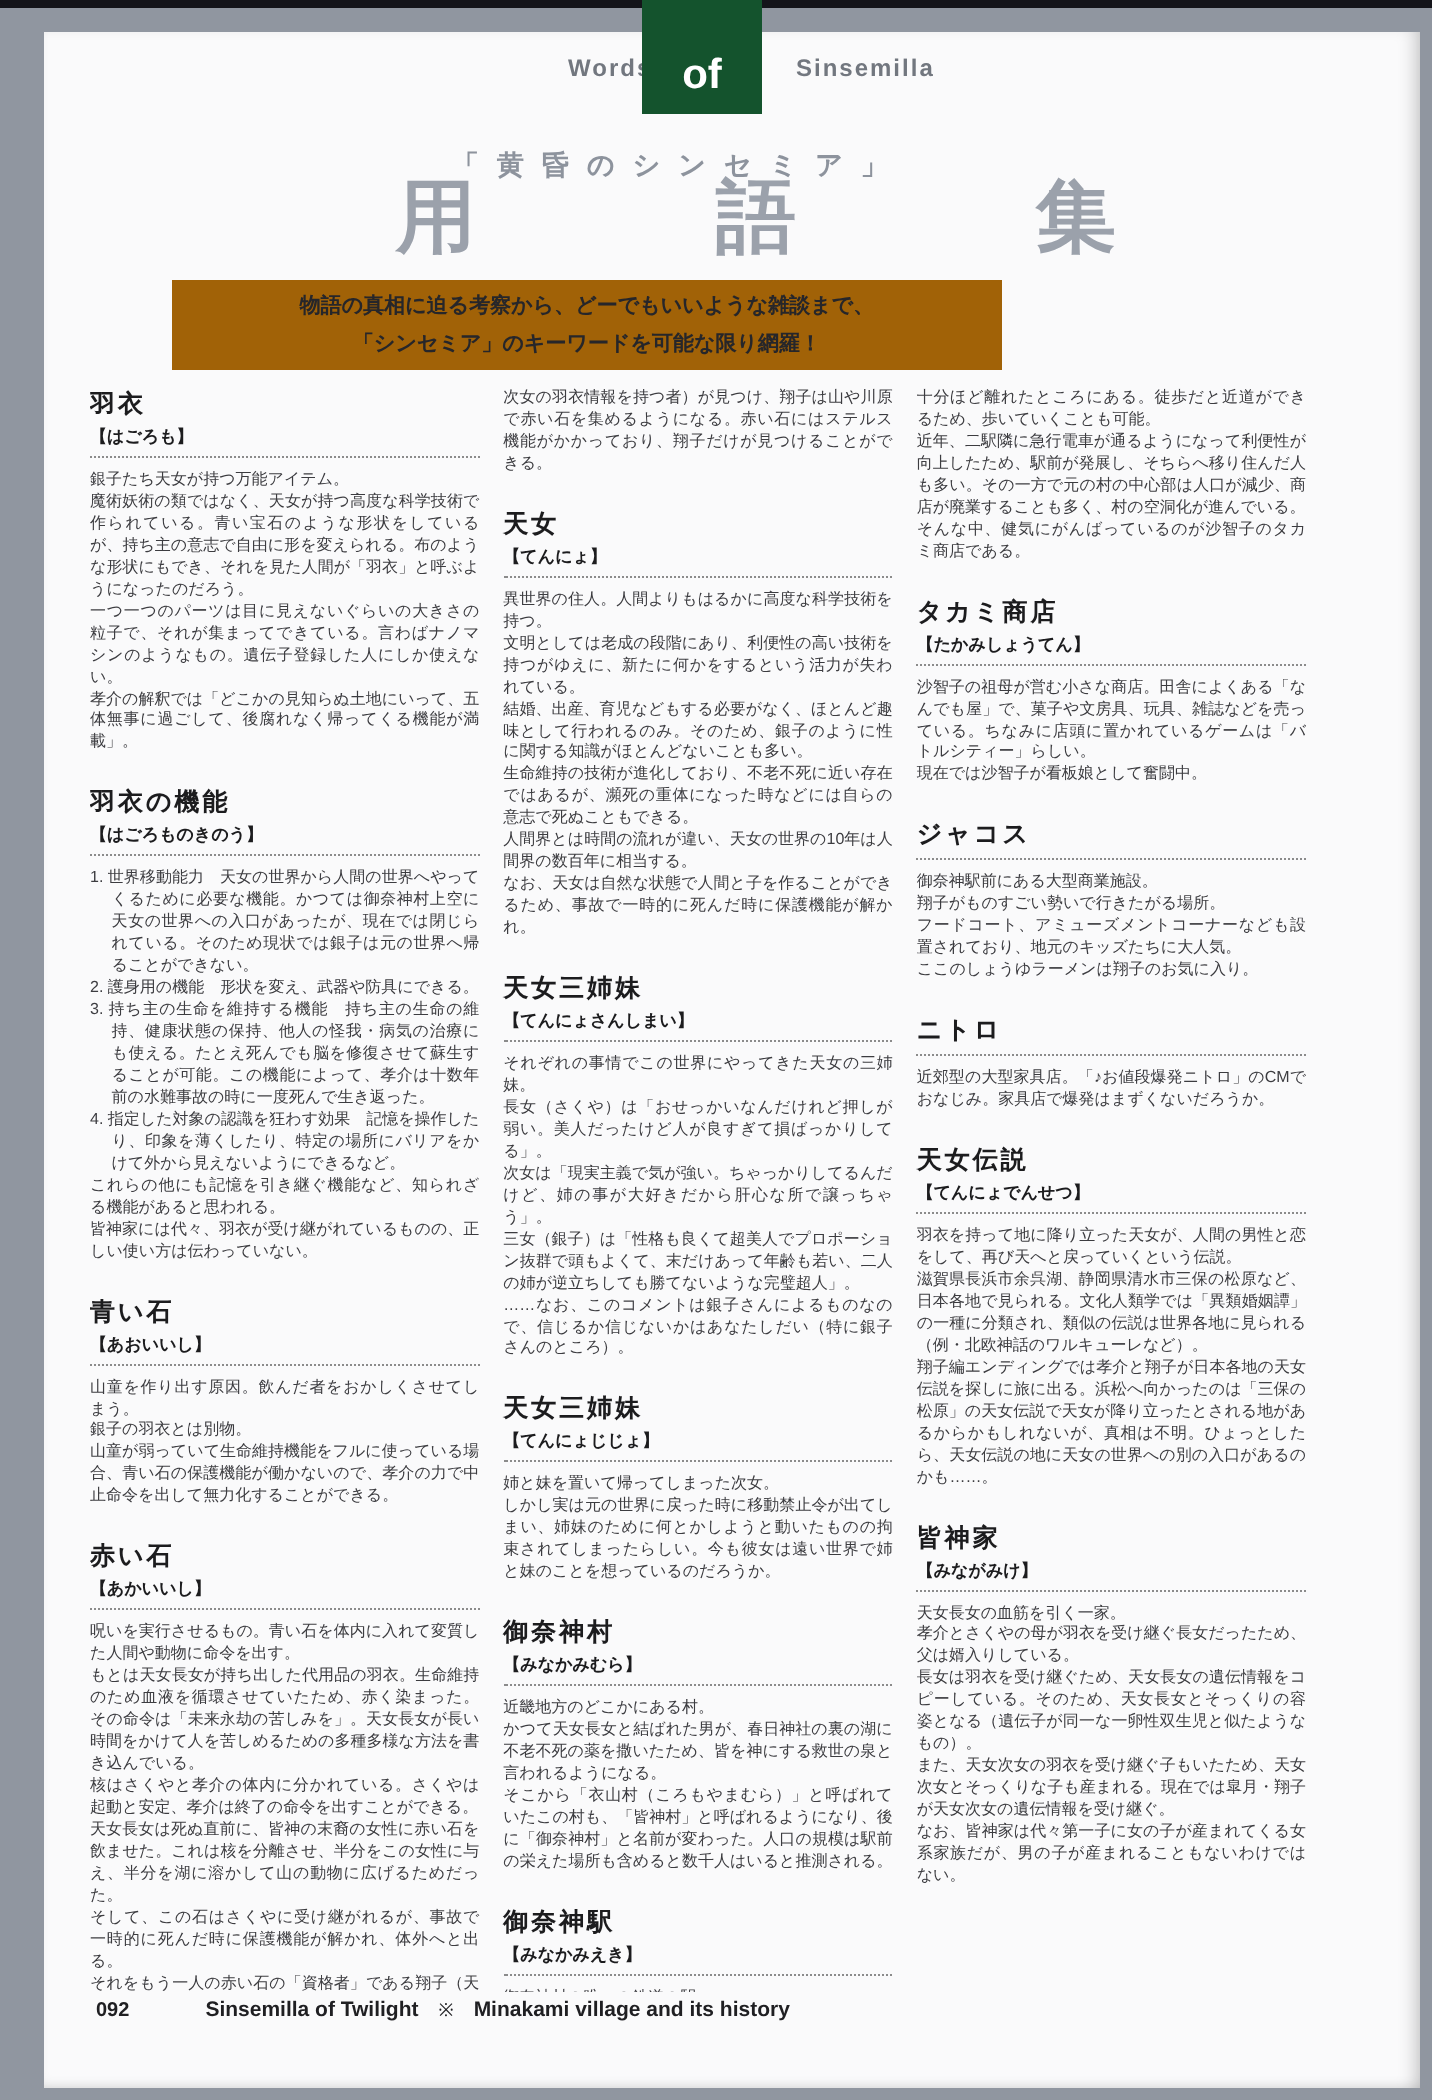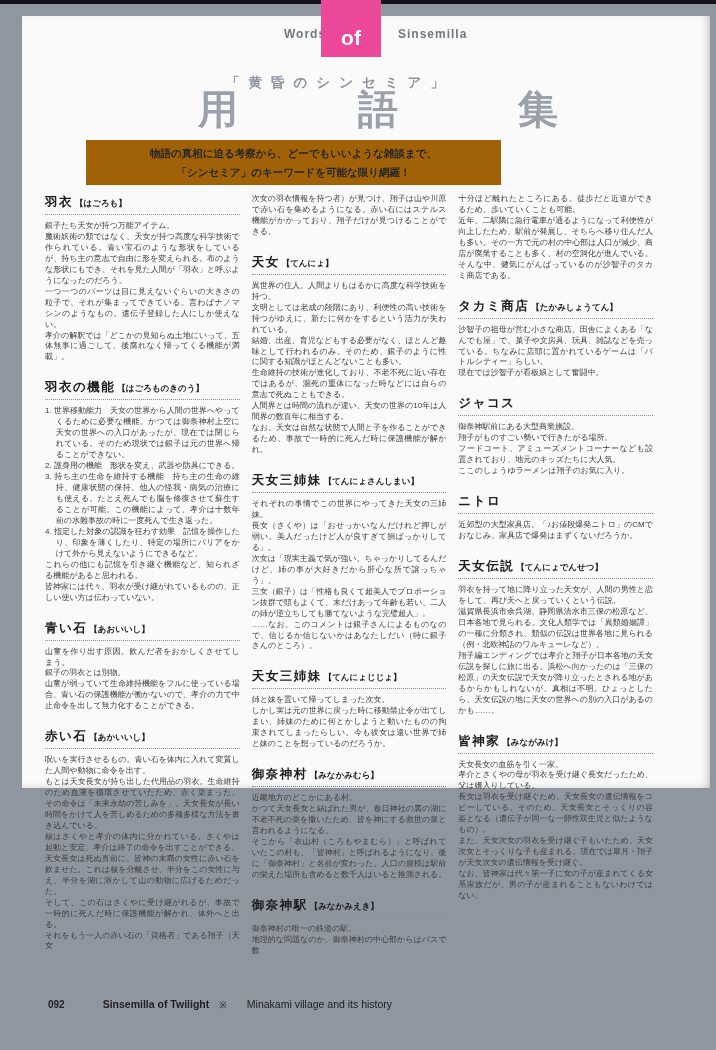--- a/index.html
+++ b/index.html
@@ -1,47 +1,47 @@
 <!DOCTYPE html>
 <html><head>
 <meta charset="utf-8">
 <style>
   html,body{margin:0;padding:0;background:#6b707a;}
   .stage{position:relative;width:716px;height:1050px;background:#9096a0;overflow:hidden;
          font-family:"Liberation Sans",sans-serif;}
   .topstrip{position:absolute;top:0;left:0;width:716px;height:4px;background:#14141a;}
-  .page{position:absolute;left:22px;top:16px;width:688px;height:772px;background:#fafafb;
+  .page{position:absolute;left:22px;top:16px;width:688px;height:1028px;background:#fafafb;
         box-shadow:inset -7px 0 9px -5px rgba(0,0,0,.22), inset 0 -4px 7px -4px rgba(0,0,0,.14);}
-  .of-tab{position:absolute;left:321px;top:0;width:60px;height:57px;background:#ec4899;color:#ffffff;
+  .of-tab{position:absolute;left:321px;top:0;width:60px;height:57px;background:#14532d;color:#ffffff;
           display:flex;align-items:flex-end;justify-content:center;padding-bottom:7px;box-sizing:border-box;
           font-size:21px;font-weight:bold;z-index:3;}
   .hdr-word{position:absolute;top:27px;font-size:12px;font-weight:bold;color:#72777f;letter-spacing:1px;z-index:3;}
   .hdr-words{left:284px;}
   .hdr-sins{left:398px;}
   .subtitle{position:absolute;left:204px;top:58px;font-size:13.5px;font-weight:bold;color:#8d939d;
             letter-spacing:9px;white-space:nowrap;}
   .title-row{position:absolute;left:176px;top:73px;width:360px;display:flex;justify-content:space-between;
              font-size:40px;font-weight:bold;color:#9ba1ab;line-height:1;}
   .banner{position:absolute;left:64px;top:124px;width:415px;height:45px;background:#a16207;
           display:flex;flex-direction:column;justify-content:center;text-align:center;
           font-size:10.5px;font-weight:bold;color:#26262a;line-height:1.8;}
   .cols{position:absolute;left:23px;top:178px;width:608px;height:802px;display:flex;gap:12px;overflow:hidden;}
   .col{flex:1;min-width:0;}
   .block{margin-bottom:16px;}
   .entry-heading{display:flex;align-items:baseline;gap:2px;border-bottom:1px dotted #8b8b8b;
-                 padding-bottom:3px;margin-bottom:6px;}
+                 padding-bottom:3px;margin-bottom:6px;flex-direction:column;}
   .term{font-family:"Liberation Serif",serif;font-weight:bold;font-size:12.5px;color:#1c1c1e;letter-spacing:1.5px;white-space:nowrap;}
   .kana{font-size:8.5px;font-weight:bold;color:#1c1c1e;white-space:nowrap;}
   .para{font-size:8px;line-height:1.37;color:#3c3c40;text-align:justify;margin:0;}
   .para.hang{padding-left:1.35em;text-indent:-1.35em;}
   .footer{position:absolute;left:26px;top:982px;display:flex;align-items:baseline;gap:10px;color:#1f1f22;}
   .footer .pn{font-size:10px;font-weight:bold;}
   .footer .bt{font-size:10.5px;font-weight:bold;padding-left:28px;}
   .footer .mk{font-size:9px;}
-  .footer .ch{font-size:10.5px;font-weight:normal;margin-left:10px;}
+  .footer .ch{font-size:10.5px;font-weight:bold;}
 </style>
 </head>
 <body>
 
 <div class="stage">
   <div class="topstrip"></div>
 
   <span class="hdr-word hdr-words">Words</span>
   <div class="of-tab">
     <span>of</span>

